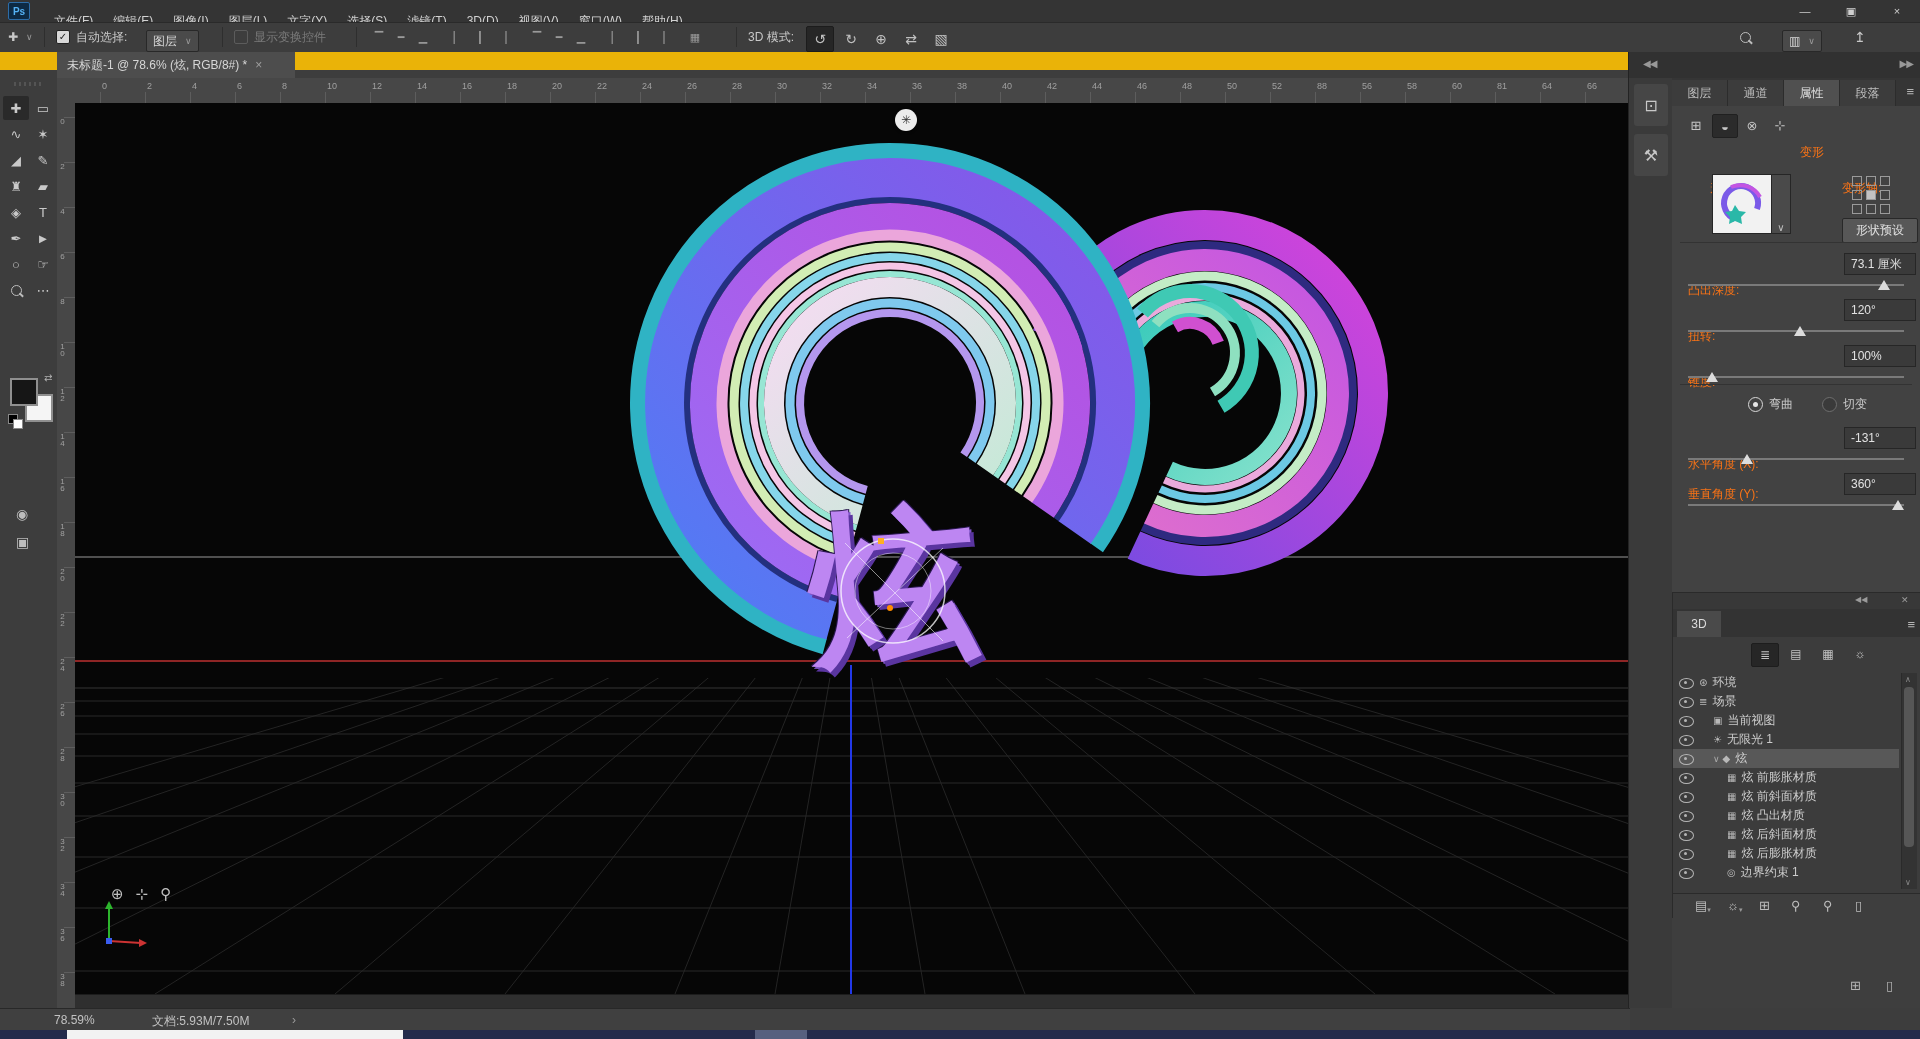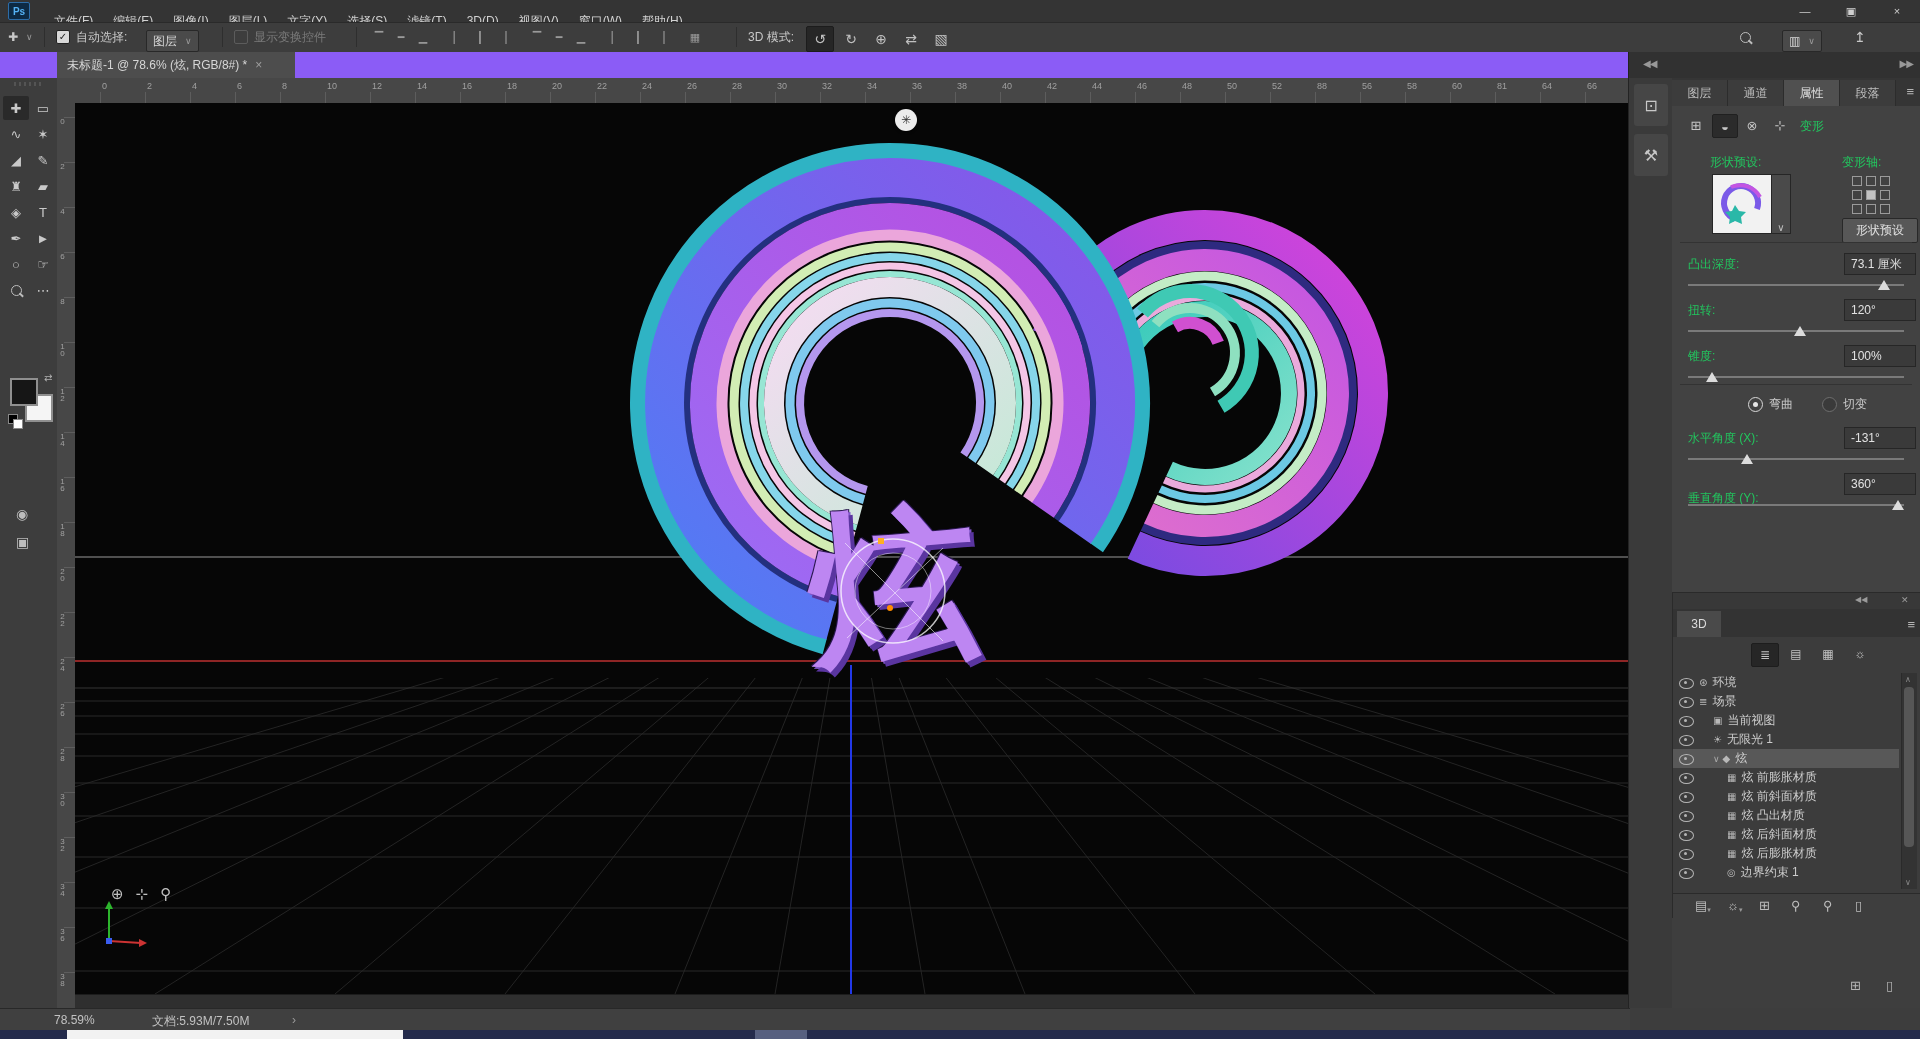--- a/index.html
+++ b/index.html
@@ -20,21 +20,21 @@
   .obdiv{position:absolute;top:4px;width:1px;height:20px;background:#2e2e2e;}
   .cbx{width:12px;height:12px;background:#d8d8d8;border:1px solid #222;border-radius:2px;color:#1c1c1c;font-size:10px;line-height:11px;text-align:center;}
   .cbx.off{background:transparent;border-color:#5c5c5c;color:transparent;}
   .dropdown{height:20px;background:#4a4a4a;border:1px solid #282828;border-radius:2px;display:flex;align-items:center;padding:0 6px;gap:8px;color:#d6d6d6;}
   .ai{width:16px;height:16px;margin:0 3px;color:#9a9a9a;font-size:11px;line-height:16px;text-align:center;}
   .mode-ic{width:26px;height:24px;margin:0 2px;display:flex;align-items:center;justify-content:center;color:#c0c0c0;font-size:14px;border-radius:2px;}
   .mode-ic.sel{background:#262626;border:1px solid #1c1c1c;}
   .mag{position:relative;width:9px;height:9px;border:1.5px solid #bdbdbd;border-radius:50%;display:inline-block;}
   .mag::after{content:'';position:absolute;width:5px;height:1.5px;background:#bdbdbd;left:7px;top:8px;transform:rotate(45deg);}
 
-  #tabbar{left:0;top:52px;width:1920px;height:26px;background:#8b5cf6;}
+  #tabbar{left:0;top:52px;width:1920px;height:18px;background:#eab308;}
   #doctab{position:absolute;left:57px;top:0;width:238px;height:26px;background:#4d4d4d;display:flex;align-items:center;color:#d6d6d6;}
   #doctab .title{margin-left:10px;font-size:12px;white-space:nowrap;}
   #doctab .close{margin-left:8px;color:#9e9e9e;}
   #collapsebar{left:1628px;top:52px;width:292px;height:26px;background:#313131;border-left:1px solid #222;}
   #collapsebar span{position:absolute;top:6px;color:#989898;font-size:10px;letter-spacing:-1px;}
 
   
   #toolbar{left:0;top:78px;width:57px;height:930px;background:#3d3d3d;border-right:1px solid #2a2a2a;}
   #toolgrip{position:absolute;left:14px;top:4px;width:28px;height:4px;background:repeating-linear-gradient(90deg,#545454 0 2px,transparent 2px 5px);}
   .tool{position:absolute;width:26px;height:24px;display:flex;align-items:center;justify-content:center;color:#c9c9c9;font-size:13px;border-radius:2px;}
@@ -64,21 +64,21 @@
   #collapsedstrip{left:1628px;top:78px;width:44px;height:930px;background:#3a3a3a;border-left:1px solid #232323;}
   .collbtn{position:absolute;left:5px;width:34px;height:42px;background:#464646;border-radius:3px;display:flex;align-items:center;justify-content:center;font-size:16px;color:#c8c8c8;}
 
   #propspanel{left:1672px;top:78px;width:248px;height:514px;background:#424242;}
   #ptabs{position:absolute;left:0;top:0;width:248px;height:28px;background:#353535;display:flex;}
   .ptab{width:55px;height:26px;margin-top:2px;display:flex;align-items:center;justify-content:center;color:#bdbdbd;background:#3c3c3c;border-right:1px solid #2c2c2c;}
   .ptab.active{background:#505050;color:#e2e2e2;}
   .pmenu{position:absolute;right:6px;top:6px;color:#b5b5b5;font-size:13px;}
   .picon{position:absolute;top:36px;width:24px;height:22px;display:flex;align-items:center;justify-content:center;color:#c5c5c5;font-size:13px;border-radius:2px;}
   .picon.sel{background:#2b2b2b;border:1px solid #202020;}
-  .plabel{position:absolute;color:#22c55e;}
+  .plabel{position:absolute;color:#f97316;margin-top:26px;}
   .pvalue{position:absolute;width:64px;height:20px;background:#3a3a3a;border:1px solid #262626;color:#e2e2e2;line-height:20px;padding-left:6px;}
   .sltrack{position:absolute;height:2px;background:#7a7a7a;}
   .slthumb{position:absolute;top:-4px;width:0;height:0;border-left:6px solid transparent;border-right:6px solid transparent;border-bottom:10px solid #dcdcdc;}
   .pdiv{position:absolute;left:8px;width:232px;height:1px;background:#333;}
   .radio{position:absolute;display:flex;align-items:center;gap:6px;color:#c8c8c8;}
   .rdot{width:13px;height:13px;border-radius:50%;border:1px solid #d8d8d8;display:flex;align-items:center;justify-content:center;}
   .rdot i{width:5px;height:5px;border-radius:50%;background:#e6e6e6;}
   .rdot.off{border-color:#6e6e6e;background:#3a3a3a;}
   #presetthumb{position:absolute;left:40px;top:96px;width:58px;height:58px;background:#f2f2f2;border:1px solid #262626;}
   #presetdrop{position:absolute;left:99px;top:96px;width:18px;height:58px;background:#4a4a4a;border:1px solid #262626;color:#c0c0c0;display:flex;align-items:flex-end;justify-content:center;font-size:10px;}
@@ -496,21 +496,21 @@
     <div class="radio" style="left:150px;top:318px;">
         <span class="rdot off"></span>
         <span>切变</span>
       </div>
     <div id="pafields">
         <div class="plabel" style="left: 16px; top: 352px;">水平角度 (X):</div>
         <div class="pvalue" style="left: 172px; top: 349px;">-131°</div>
         <div class="sltrack" style="left: 16px; top: 380px; width: 216px;">
           <span class="slthumb" style="left: 53px;"></span>
         </div>
-        <div class="plabel" style="left: 16px; top: 412px;">垂直角度 (Y):</div>
+        <div class="plabel" style="left: 16px; top: 382px;">垂直角度 (Y):</div>
         <div class="pvalue" style="left: 172px; top: 395px;">360°</div>
         <div class="sltrack" style="left: 16px; top: 426px; width: 216px;">
           <span class="slthumb" style="left: 204px;"></span>
         </div>
       </div>
   </div>
 
   <div id="panel3d" class="abs">
     <div id="p3dheader">
       <span style="left:182px;font-size:8px;">◀◀</span>

